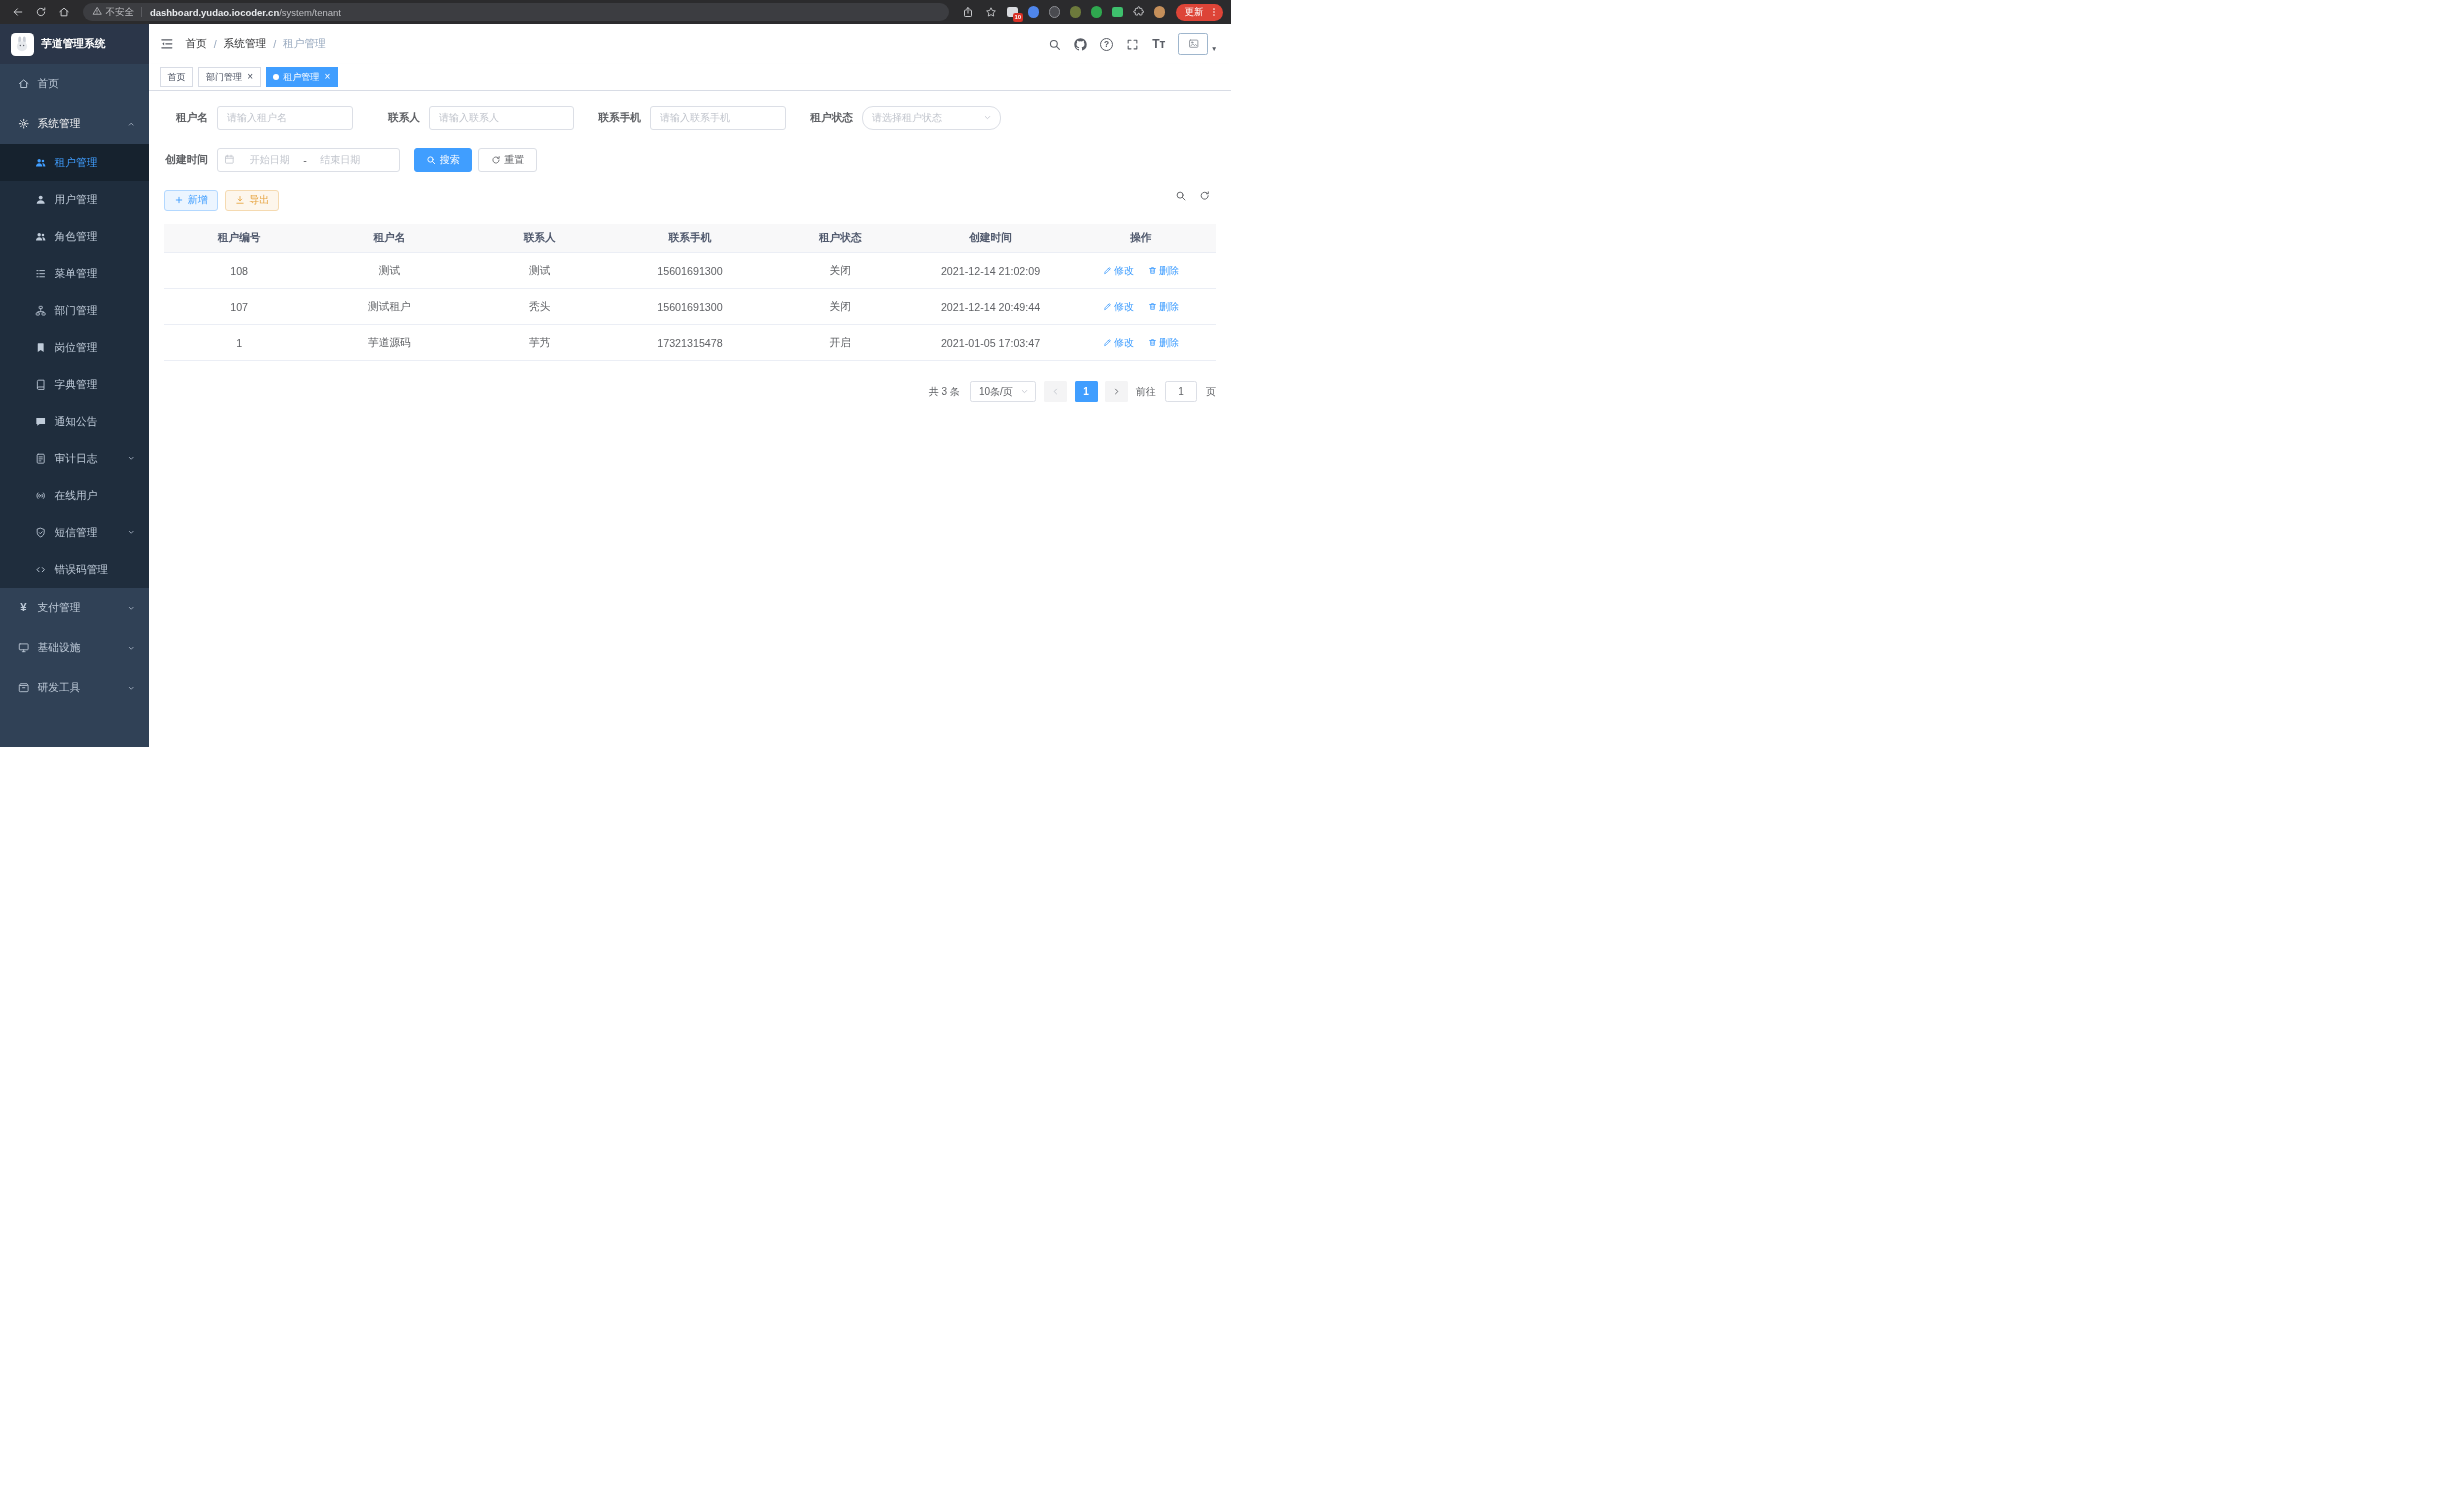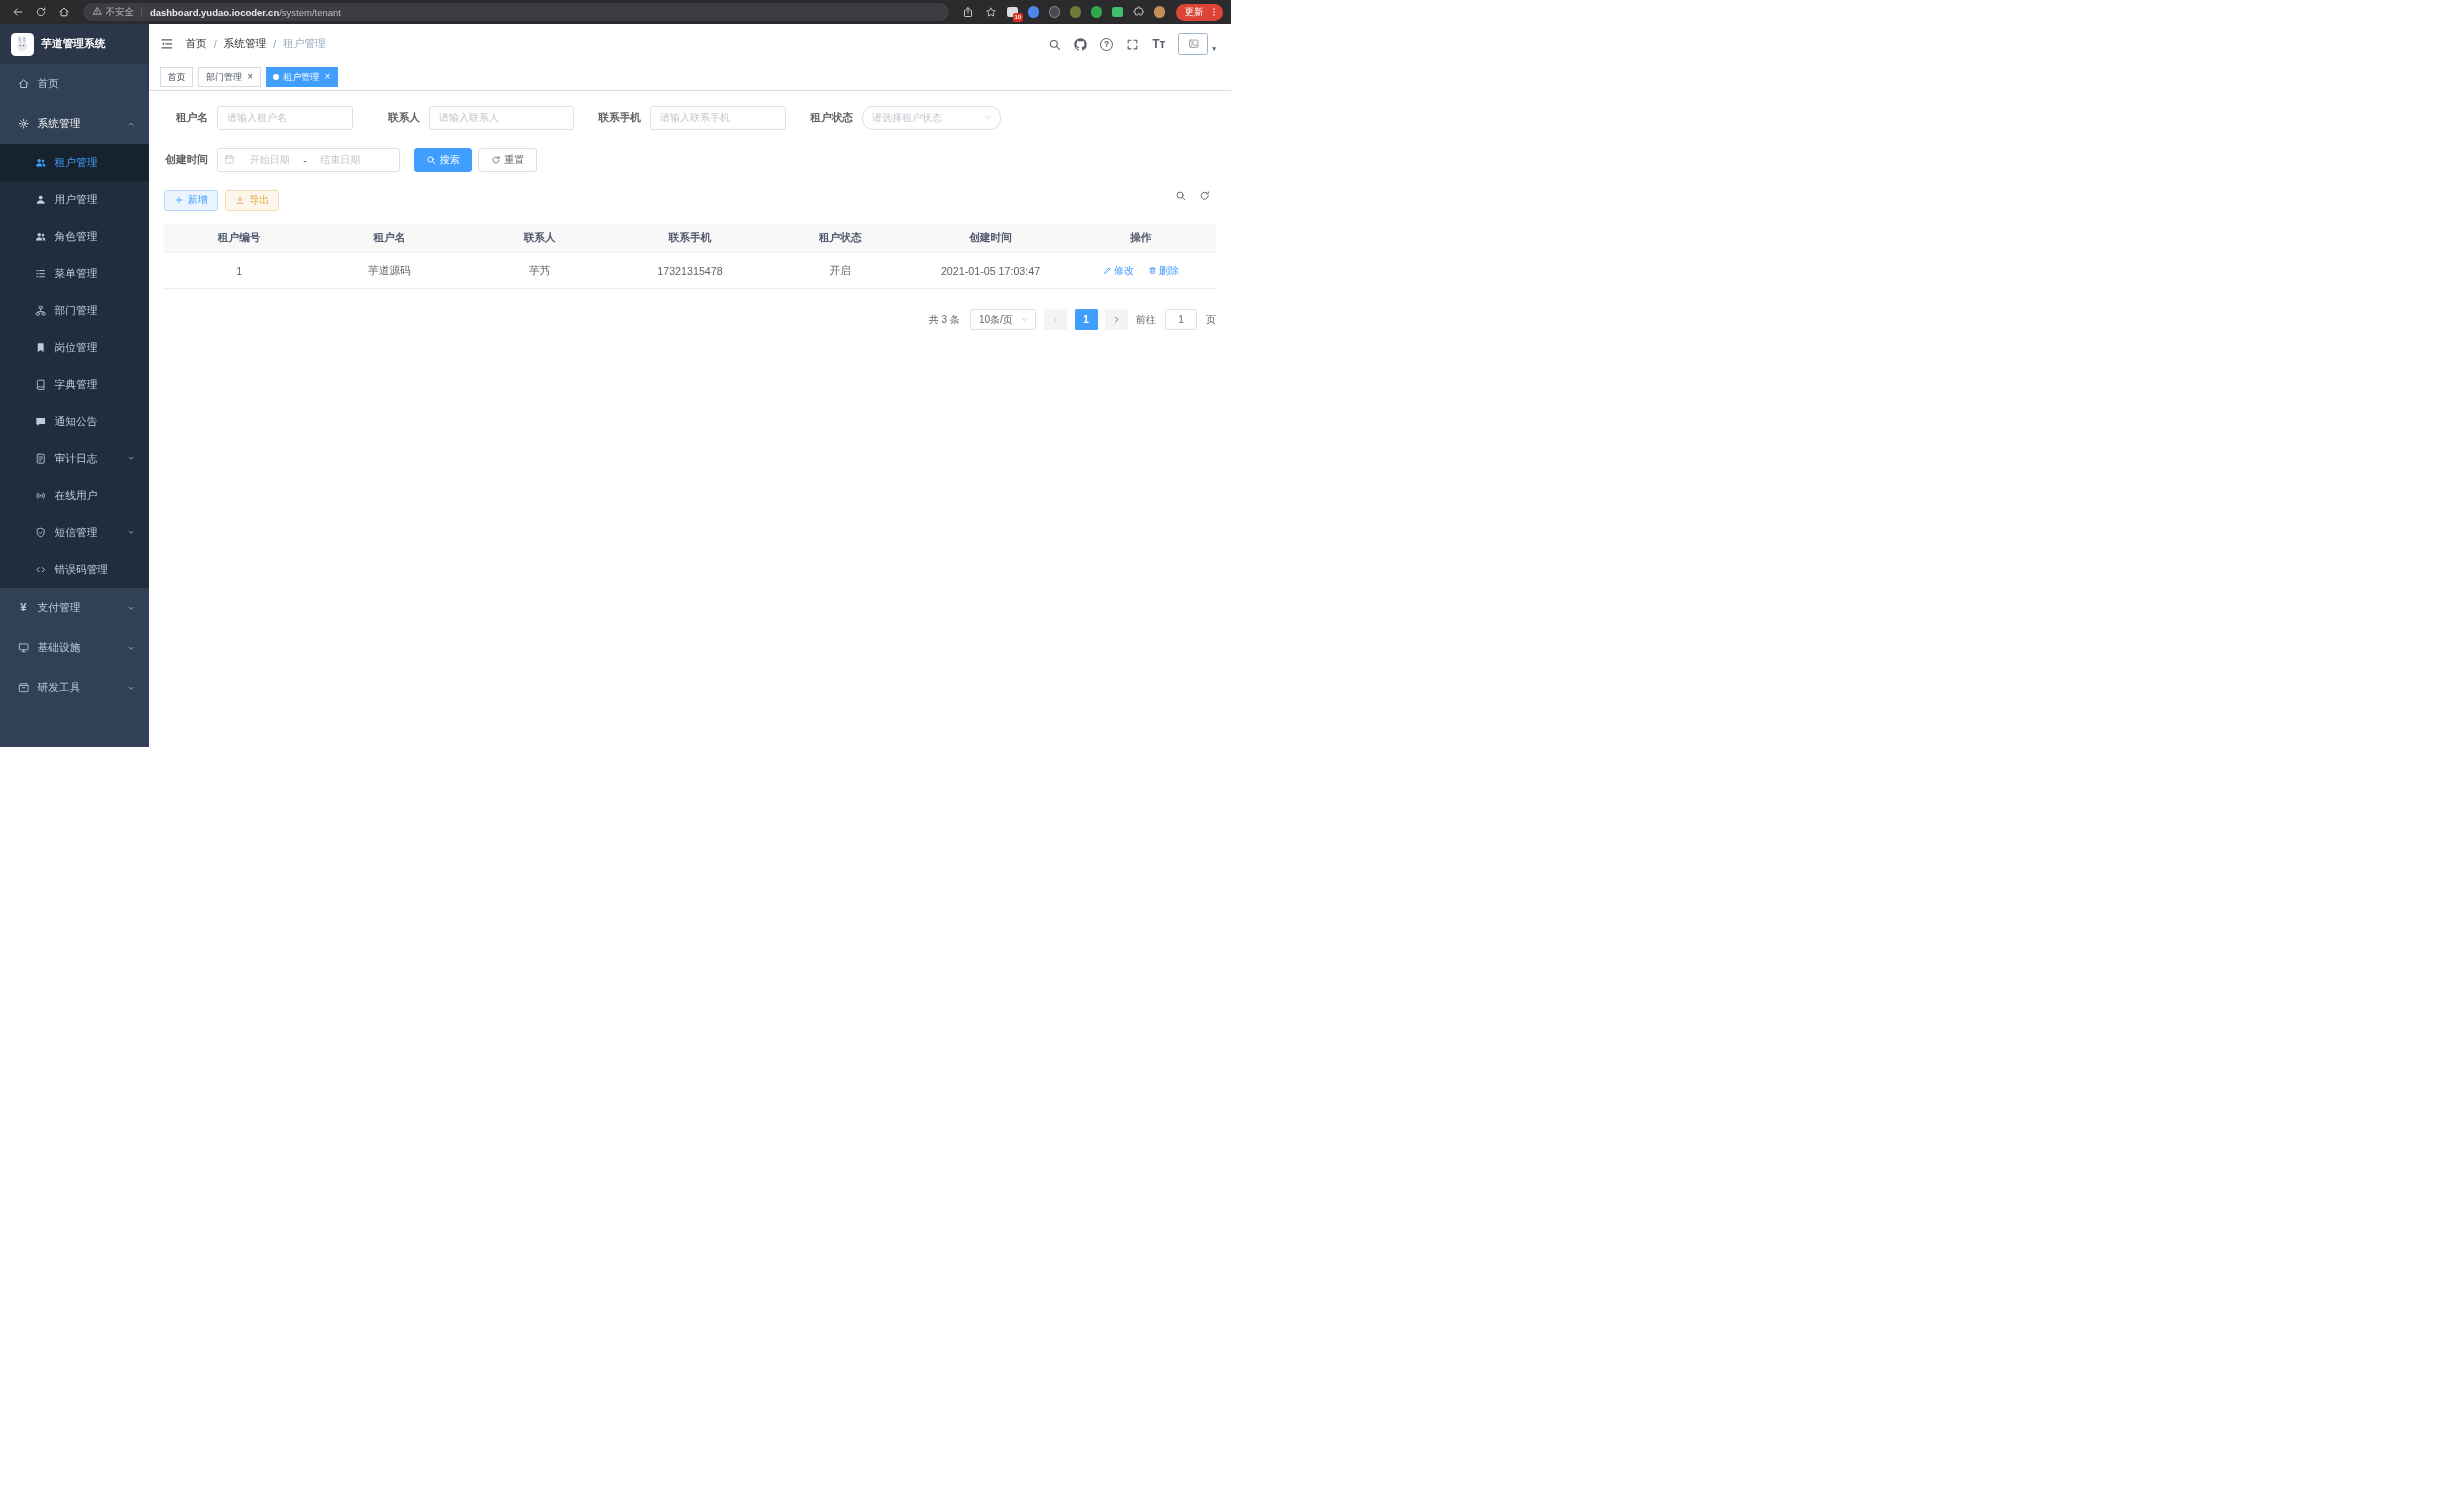--- a/index.html
+++ b/index.html
@@ -567,20 +567,64 @@
             <th>租户名</th>
             <th>联系人</th>
             <th>联系手机</th>
             <th>租户状态</th>
             <th>创建时间</th>
             <th>操作</th>
           </tr>
         </thead>
         <tbody>
           <tr>
+            <td>108</td>
+            <td>测试</td>
+            <td>测试</td>
+            <td>15601691300</td>
+            <td>关闭</td>
+            <td>2021-12-14 21:02:09</td>
+            <td>
+              <span class="oplink">
+                  <svg viewBox="0 0 24 24" fill="none" stroke="currentColor" stroke-width="2" stroke-linecap="round" stroke-linejoin="round">
+                    <path d="M13.9 6.2l3.9 3.9M4.6 19.4l.9-3.9L15.7 5.3a1.9 1.9 0 0 1 2.7 0l.3.3a1.9 1.9 0 0 1 0 2.7L8.5 18.5z"></path>
+                  </svg>
+                  <span>修改</span>
+                </span>
+              <span class="oplink">
+                  <svg viewBox="0 0 24 24" fill="none" stroke="currentColor" stroke-width="2" stroke-linecap="round" stroke-linejoin="round">
+                    <path d="M4.2 6.6h15.6M9.4 6.6V4.2h5.2v2.4M6.3 6.6l.9 13h9.6l.9-13M10 10.2v5.8M14 10.2v5.8"></path>
+                  </svg>
+                  <span>删除</span>
+                </span>
+            </td>
+          </tr>
+          <tr>
+            <td>107</td>
+            <td>测试租户</td>
+            <td>秃头</td>
+            <td>15601691300</td>
+            <td>关闭</td>
+            <td>2021-12-14 20:49:44</td>
+            <td>
+              <span class="oplink">
+                  <svg viewBox="0 0 24 24" fill="none" stroke="currentColor" stroke-width="2" stroke-linecap="round" stroke-linejoin="round">
+                    <path d="M13.9 6.2l3.9 3.9M4.6 19.4l.9-3.9L15.7 5.3a1.9 1.9 0 0 1 2.7 0l.3.3a1.9 1.9 0 0 1 0 2.7L8.5 18.5z"></path>
+                  </svg>
+                  <span>修改</span>
+                </span>
+              <span class="oplink">
+                  <svg viewBox="0 0 24 24" fill="none" stroke="currentColor" stroke-width="2" stroke-linecap="round" stroke-linejoin="round">
+                    <path d="M4.2 6.6h15.6M9.4 6.6V4.2h5.2v2.4M6.3 6.6l.9 13h9.6l.9-13M10 10.2v5.8M14 10.2v5.8"></path>
+                  </svg>
+                  <span>删除</span>
+                </span>
+            </td>
+          </tr>
+          <tr>
             <td>1</td>
             <td>芋道源码</td>
             <td>芋艿</td>
             <td>17321315478</td>
             <td>开启</td>
             <td>2021-01-05 17:03:47</td>
             <td>
               <span class="oplink">
                   <svg viewBox="0 0 24 24" fill="none" stroke="currentColor" stroke-width="2" stroke-linecap="round" stroke-linejoin="round">
                     <path d="M13.9 6.2l3.9 3.9M4.6 19.4l.9-3.9L15.7 5.3a1.9 1.9 0 0 1 2.7 0l.3.3a1.9 1.9 0 0 1 0 2.7L8.5 18.5z"></path>

